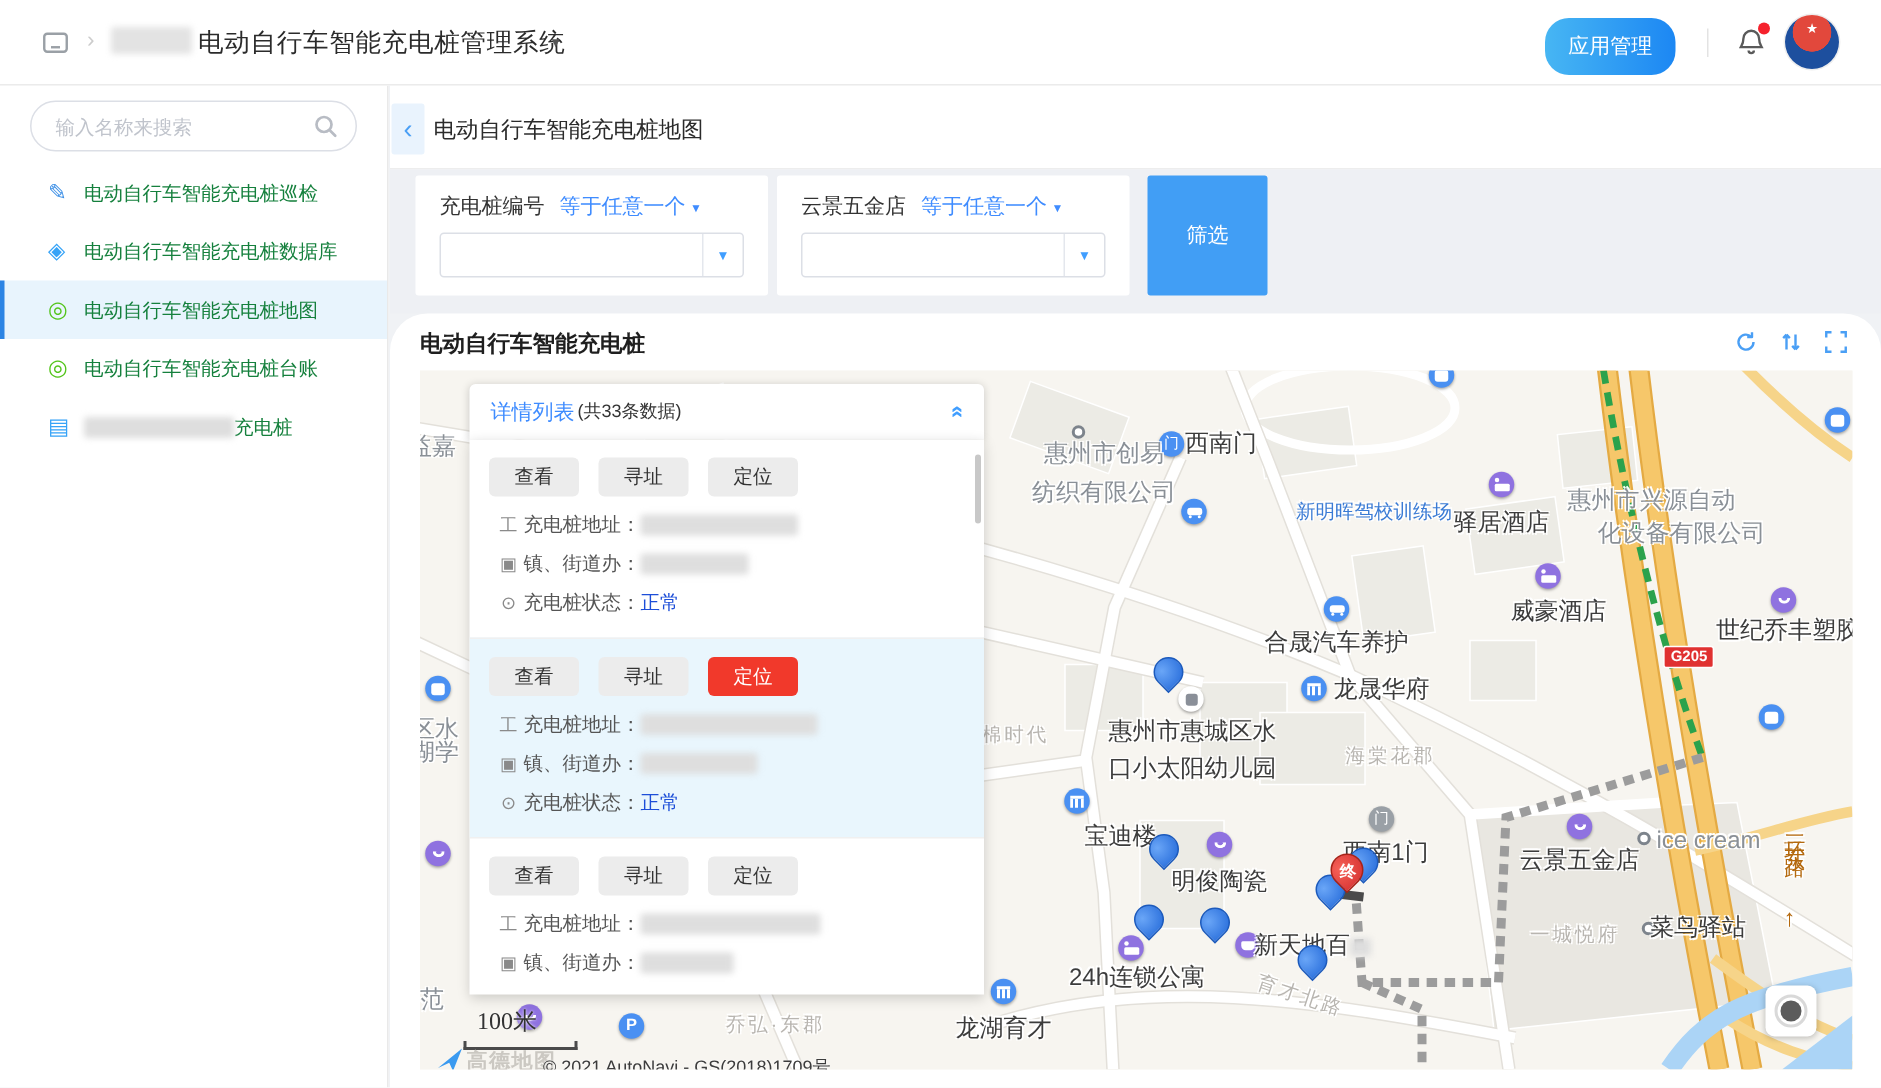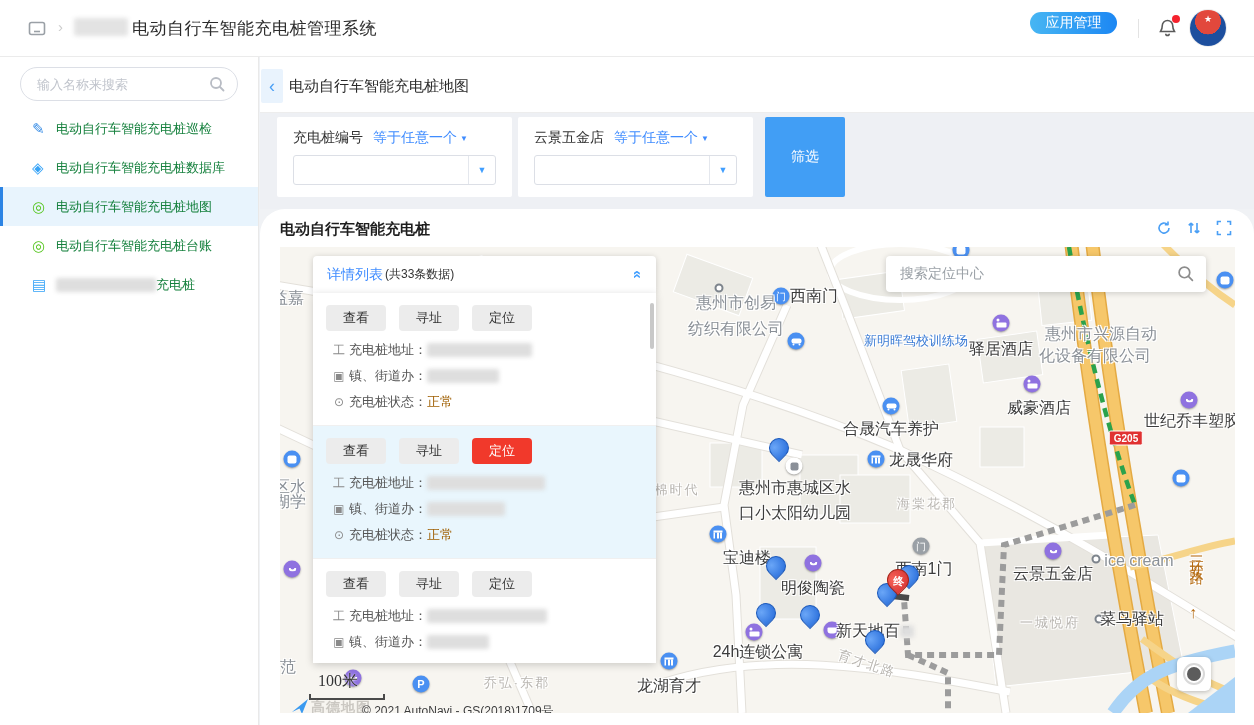--- a/index.html
+++ b/index.html
@@ -5,21 +5,21 @@
   *{margin:0;padding:0;box-sizing:border-box;}
   html,body{width:1254px;height:725px;overflow:hidden;}
   body{position:relative;background:#f0f2f5;font-family:"Liberation Sans","DejaVu Sans",sans-serif;color:#333;}
   
   #topbar{position:absolute;left:0;top:0;width:1254px;height:57px;background:#fff;border-bottom:1px solid #ebebeb;z-index:30;}
   .win-icon{position:absolute;left:28px;top:20px;}
   .crumb-sep{position:absolute;left:58px;top:18px;color:#ccc;font-size:15px;}
   .logo-redact{position:absolute;left:74px;top:18px;width:54px;height:18px;background:#e3e3e3;border-radius:2px;filter:blur(2px);}
   .app-title{position:absolute;left:132px;top:17px;font-size:17px;color:#2b2b2b;font-weight:500;letter-spacing:.5px;}
   .title-caret{position:absolute;left:366px;top:23px;font-size:9px;color:#555;}
-  .app-btn{position:absolute;left:1030px;top:12px;width:87px;height:22px;border:none;border-radius:16px;background:linear-gradient(90deg,#47b6f3,#1c87f3);color:#fff;font-size:14px;cursor:pointer;font-family:inherit;}
+  .app-btn{position:absolute;left:1030px;top:12px;width:87px;height:38px;border:none;border-radius:16px;background:linear-gradient(90deg,#47b6f3,#1c87f3);color:#fff;font-size:14px;cursor:pointer;font-family:inherit;}
   .top-divider{position:absolute;left:1138px;top:19px;width:1px;height:19px;background:#e3e3e3;}
   .bell-wrap{position:absolute;left:1157px;top:17px;width:22px;height:22px;}
   .bell-dot{position:absolute;right:-1px;top:-2px;width:8px;height:8px;border-radius:50%;background:#f5222d;}
   .avatar{position:absolute;left:1190px;top:10px;width:36px;height:36px;border-radius:50%;background:radial-gradient(circle at 50% 32%,#e2483c 0 42%,#1d4f9e 43% 100%);box-shadow:0 0 0 1px #eee;overflow:hidden;}
   .avatar i{position:absolute;left:50%;top:4px;transform:translateX(-50%);color:#fff;font-style:normal;font-size:9px;}
   
   #sidebar{position:absolute;left:0;top:57px;width:259px;bottom:0;background:#fff;border-right:1px solid #e9e9e9;z-index:20;}
   .side-search{position:absolute;left:20px;top:10px;width:218px;height:34px;border:1px solid #dcdfe6;border-radius:17px;background:#fff;}
   .side-search input{position:absolute;left:16px;top:0;width:168px;height:32px;border:none;outline:none;font-size:13px;color:#333;background:transparent;font-family:inherit;}
   .side-search input::placeholder{color:#c0c4cc;}
@@ -92,21 +92,21 @@
   .dp-scroll{position:absolute;right:2px;top:10px;width:4px;height:46px;background:#c8c8c8;border-radius:2px;z-index:9;}
   .d-item{position:relative;padding:12px 0 10px 13px;}
   .d-item.hl{background:#e9f6fd;}
   .d-item+.d-item{border-top:1px solid #f0f0f0;}
   .btn-row{display:flex;gap:13px;margin-bottom:6px;}
   .lbtn{width:60px;height:26px;border:none;border-radius:4px;background:#ececec;color:#333;font-size:13px;cursor:pointer;font-family:inherit;}
   .lbtn.act{background:#f1392b;color:#fff;}
   .info-row{display:flex;align-items:center;height:26px;font-size:13px;color:#555;}
   .info-row .ri{width:16px;margin-left:5px;color:#8a8a8a;font-size:12px;font-style:normal;text-align:center;}
   .info-row .rl{margin-left:2px;}
-  .info-row .rv{color:#a16207;}
+  .info-row .rv{color:#1d4ed8;}
   
   #map-search{position:absolute;left:606px;top:9px;width:320px;height:36px;background:#fff;border-radius:4px;box-shadow:0 1px 6px rgba(0,0,0,.18);z-index:5;}
   #map-search input{position:absolute;left:14px;top:1px;width:260px;height:32px;border:none;outline:none;font-size:14px;background:transparent;font-family:inherit;}
   #map-search input::placeholder{color:#9aa0a6;}
   #map-search .mag{position:absolute;right:12px;top:9px;}
   
   .shield{position:absolute;z-index:2;transform:translate(-50%,-50%);background:#e03131;color:#fff;font-size:10px;font-weight:bold;padding:1px 4px;border-radius:2px;border:1px solid #fff;}
   #scale-text{position:absolute;left:38px;top:424px;z-index:3;font-size:16px;color:#333;text-shadow:0 0 2px #fff;font-family:Liberation Serif, serif;}
   #scale-bar{position:absolute;left:29px;top:447px;width:76px;height:6px;z-index:3;border-left:2px solid #4a4a4a;border-right:2px solid #4a4a4a;border-bottom:2px solid #4a4a4a;}
   #amap-logo{position:absolute;left:12px;top:452px;z-index:3;display:flex;align-items:flex-start;}
@@ -369,21 +369,21 @@
           <div class="poi purple" style="left: 12px; top: 322px;">
             <i class="g-smile"></i>
           </div>
           <span class="mlabel lbl-gray" style="left: 8px; top: 51px;">益嘉</span>
           <span class="mlabel lbl-gray" style="left: 456px; top: 56px;">惠州市创易</span>
           <span class="mlabel lbl-gray" style="left: 456px; top: 82px;">纺织有限公司</span>
           <span class="mlabel lbl-dark" style="left: 534px; top: 49px;">西南门</span>
           <span class="mlabel lbl-blue" style="left: 636px; top: 94px;">新明晖驾校训练场</span>
           <span class="mlabel lbl-dark" style="left: 721px; top: 102px;">驿居酒店</span>
           <span class="mlabel lbl-gray" style="left: 821px; top: 87px;">惠州市兴源自动</span>
-          <span class="mlabel lbl-gray" style="left: 815px; top: 109px; text-align: center;">化设备有限公司</span>
+          <span class="mlabel lbl-gray" style="left: 841px; top: 109px; text-align: center;">化设备有限公司</span>
           <span class="mlabel lbl-dark" style="left: 759px; top: 161px;">威豪酒店</span>
           <span class="mlabel lbl-dark" style="left: 611px; top: 182px;">合晟汽车养护</span>
           <span class="mlabel lbl-dark" style="left: 912px; top: 174px;">世纪乔丰塑胶</span>
           <span class="mlabel lbl-dark" style="left: 641px; top: 213px;">龙晟华府</span>
           <span class="mlabel lbl-dark" style="left: 515px; top: 241px;">惠州市惠城区水</span>
           <span class="mlabel lbl-dark" style="left: 515px; top: 266px;">口小太阳幼儿园</span>
           <span class="mlabel lbl-faint" style="left: 397px; top: 243px;">棉时代</span>
           <span class="mlabel lbl-faint" style="left: 647px; top: 257px;">海棠花郡</span>
           <span class="mlabel lbl-dark" style="left: 438px; top: 311px; margin-left: 29px;">宝迪楼</span>
           <span class="mlabel lbl-dark" style="left: 533px; top: 341px;">明俊陶瓷</span>
@@ -483,29 +483,20 @@
                   <i class="ri">▣</i>
                   <span class="rl">镇、街道办：</span>
                   <span class="mini-redact" style="width: 62px;"></span>
                 </div>
               </div>
             </div>
           <span class="dp-scroll"></span>
         </div>
       </div>
 
-      <div id="map-search">
-        <input type="text" placeholder="搜索定位中心" style="">
-        <span class="mag">
-          <svg width="17" height="17" viewBox="0 0 16 16">
-              <circle cx="7" cy="7" r="5" fill="none" stroke="#8c8c8c" stroke-width="1.6"></circle>
-              <line x1="11" y1="11" x2="14.5" y2="14.5" stroke="#8c8c8c" stroke-width="1.6" stroke-linecap="round"></line>
-            </svg>
-        </span>
-      </div>
 
       <span id="scale-text">100米</span>
       <span id="scale-bar"></span>
       <span id="amap-logo">
         <svg width="17" height="15" viewBox="0 0 17 15">
             <polygon points="0,13 16,0 10,15 7.5,9.5" fill="#3a9af0"></polygon>
           </svg>
         <span class="gd">高德地图</span>
       </span>
       <span id="copyright">© 2021 AutoNavi - GS(2018)1709号</span>

